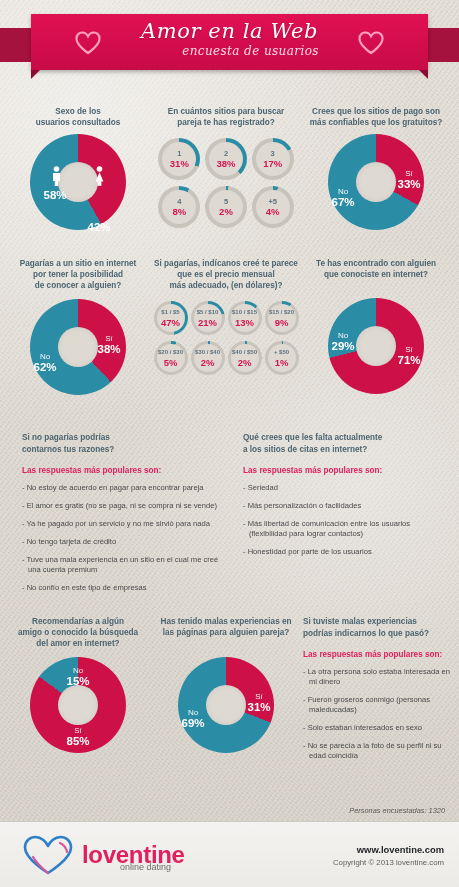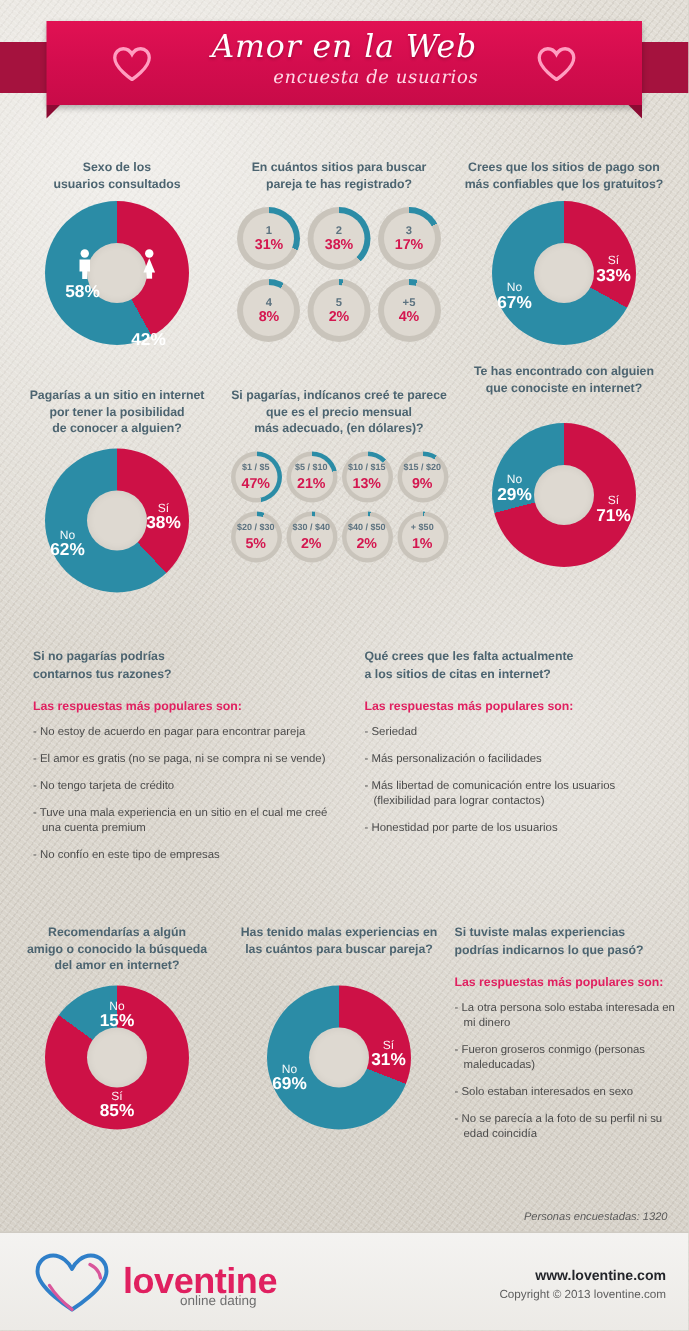--- a/index.html
+++ b/index.html
@@ -302,21 +302,21 @@
         <div class="ring" style="width: 34px; height: 34px; background: conic-gradient(rgb(43, 140, 166) 0deg, rgb(43, 140, 166) 3.6deg, rgb(201, 196, 187) 3.6deg, rgb(201, 196, 187) 360deg);">
           <div class="rhole" style="left: 3px; top: 3px; width: 28px; height: 28px;"></div>
           <div class="rtxt">
             <div class="rk" style="font-size: 6px;">+ $50</div>
             <div class="rv">1%</div>
           </div>
         </div>
       </div>
   </div>
 
-  <div class="cell" style="left:300px;top:242px;width:152px;">
+  <div class="cell" style="left:300px;top:258px;width:152px;">
     <div class="qtitle">
       <span>Te has encontrado con alguien</span><br>
       <span>que conociste en internet?</span>
     </div>
     <div style="position:relative;width:152px;height:96px;margin-top:18px;">
       <div class="donut" style="position:absolute;left:28px;top:0;width:96px;height:96px;
                   background:conic-gradient(#cd1146 0 71%, #2b8ca6 71% 100%);">
         <div class="hole" style="left:28px;top:28px;width:40px;height:40px;"></div>
       </div>
       <div class="dlabel" style="left:92px;top:46px;width:34px;">
@@ -332,20 +332,21 @@
 
   <div class="cell" style="left:22px;top:432px;width:206px;">
     <div class="lead">
       <span>Si no pagarías podrías</span><br>
       <span>contarnos tus razones?</span>
     </div>
     <div class="popular">Las respuestas más populares son:</div>
     <ul class="bullets" id="reasons-list">
         <li>- No estoy de acuerdo en pagar para encontrar pareja</li>
         <li>- El amor es gratis (no se paga, ni se compra ni se vende)</li>
+        <li>- Ya he pagado por un servicio y no me sirvió para nada</li>
         <li>- No tengo tarjeta de crédito</li>
         <li>- Tuve una mala experiencia en un sitio en el cual me creé una cuenta premium</li>
         <li>- No confío en este tipo de empresas</li>
       </ul>
   </div>
 
   <div class="cell" style="left:243px;top:432px;width:206px;">
     <div class="lead">
       <span>Qué crees que les falta actualmente</span><br>
       <span>a los sitios de citas en internet?</span>
@@ -377,21 +378,21 @@
       <div class="dlabel" style="left:53px;top:68px;width:34px;">
         <span class="k">Sí</span>
         <span class="v">85%</span>
       </div>
     </div>
   </div>
 
   <div class="cell" style="left:152px;top:616px;width:148px;">
     <div class="qtitle">
       <span>Has tenido malas experiencias en</span><br>
-      <span>las cuántos para buscar pareja?</span>
+      <span>las páginas para alguien pareja?</span>
     </div>
     <div style="position:relative;width:148px;height:96px;margin-top:19px;">
       <div class="donut" style="position:absolute;left:26px;top:0;width:96px;height:96px;
                   background:conic-gradient(#cd1146 0 31%, #2b8ca6 31% 100%);">
         <div class="hole" style="left:28px;top:28px;width:40px;height:40px;"></div>
       </div>
       <div class="dlabel" style="left:90px;top:34px;width:34px;">
         <span class="k">Sí</span>
         <span class="v">31%</span>
       </div>

